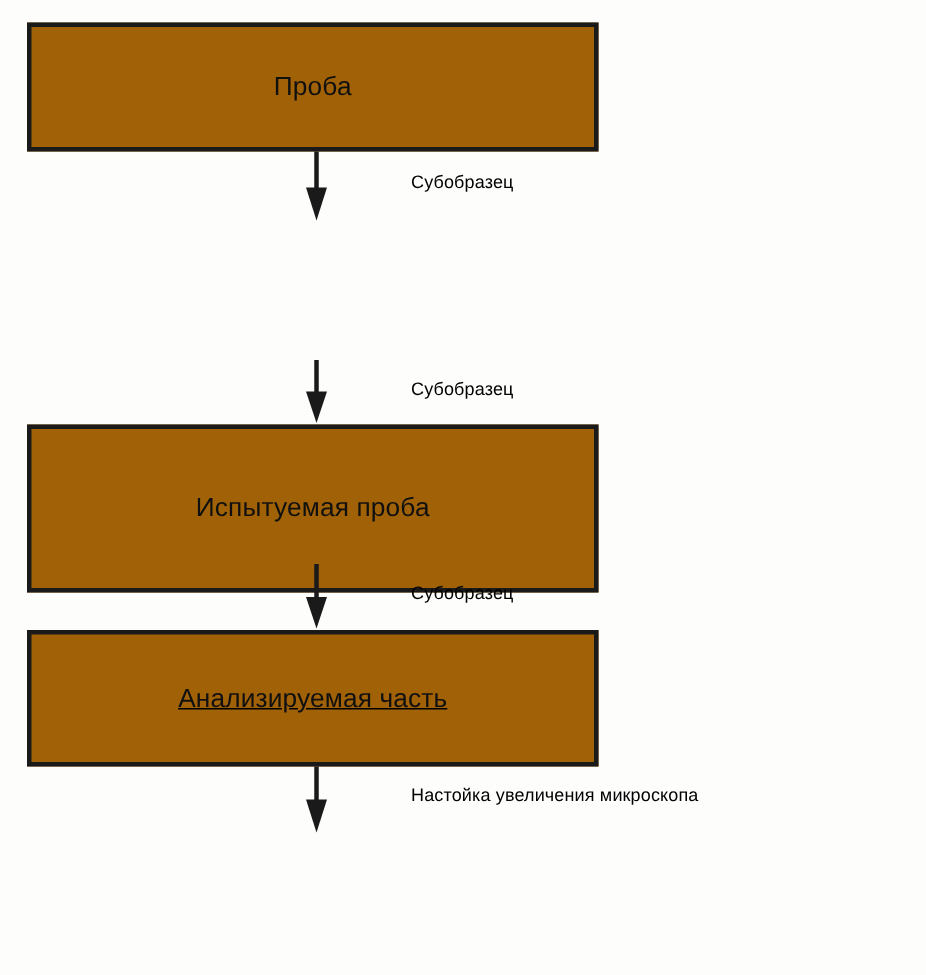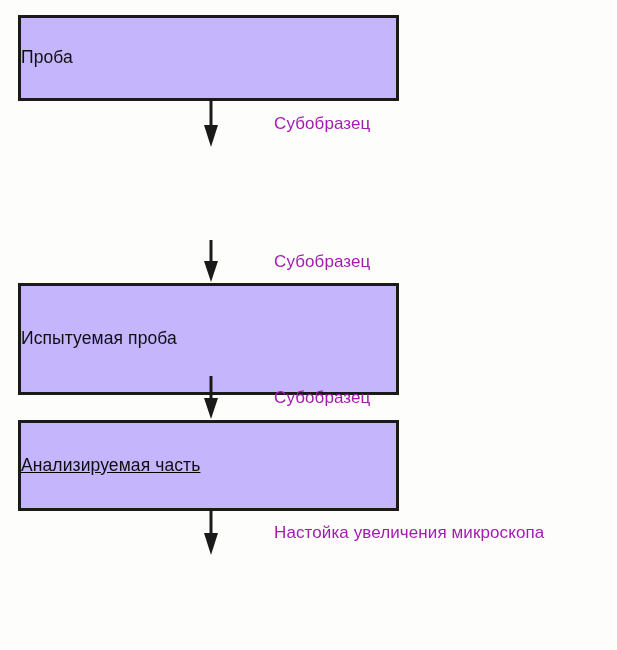--- a/index.html
+++ b/index.html
@@ -17,46 +17,46 @@
     position: relative;
     width: 617px;
     height: 650px;
   }
   .node-box {
     position: absolute;
     left: 18px;
     width: 381px;
     box-sizing: border-box;
     border: 3px solid #1a1a1a;
-    background: #c4b5fd;
+    background: #a16207;
     display: flex;
     align-items: center;
-    justify-content: flex-start;
+    justify-content: center;
   }
   .node-label {
     font-size: 17.5px;
     color: #101010;
     letter-spacing: 0.1px;
     line-height: 1.1;
     white-space: nowrap;
   }
   .connector {
     position: absolute;
     left: 203px;
     width: 16px;
   }
   .connector svg {
     display: block;
     overflow: visible;
   }
   .edge-label {
     position: absolute;
     left: 274px;
-    font-size: 17px;
-    color: #a21caf;
+    font-size: 12px;
+    color: #000000;
     letter-spacing: 0.1px;
     white-space: nowrap;
   }
 
   
   .box-1 { top: 15px;  height: 86px; }
   .box-2 { top: 148px; height: 92px; }
   .box-3 { top: 283px; height: 112px; }
   .box-4 { top: 420px; height: 91px; text-decoration: underline; }
   .box-5 { top: 556px; height: 90px; }

